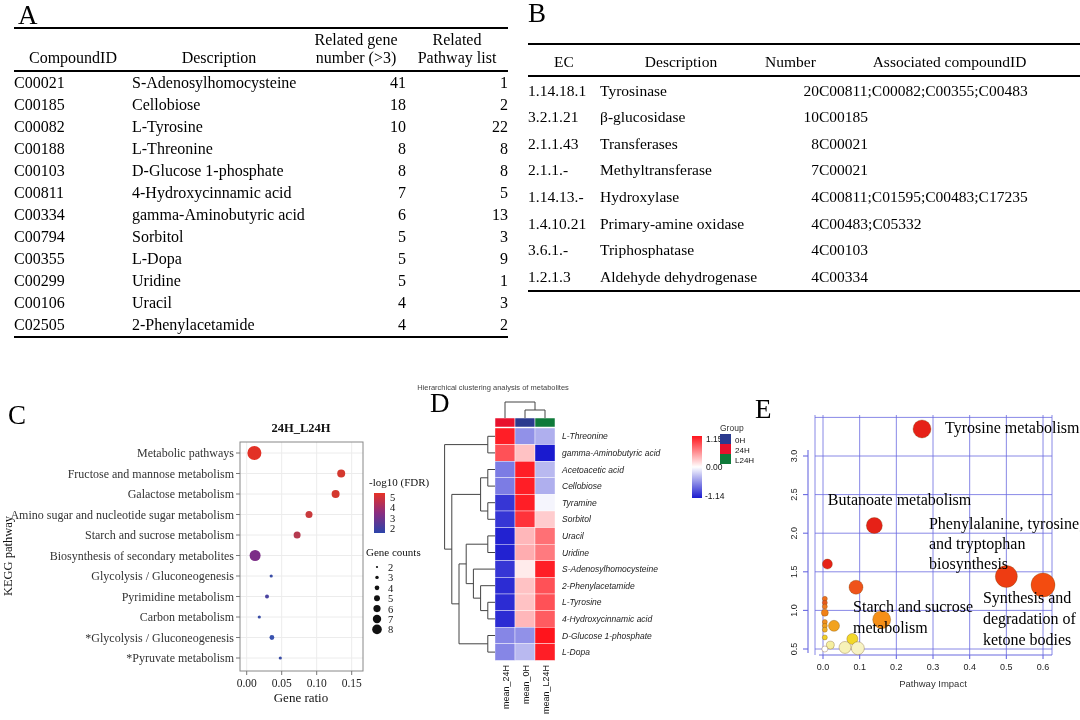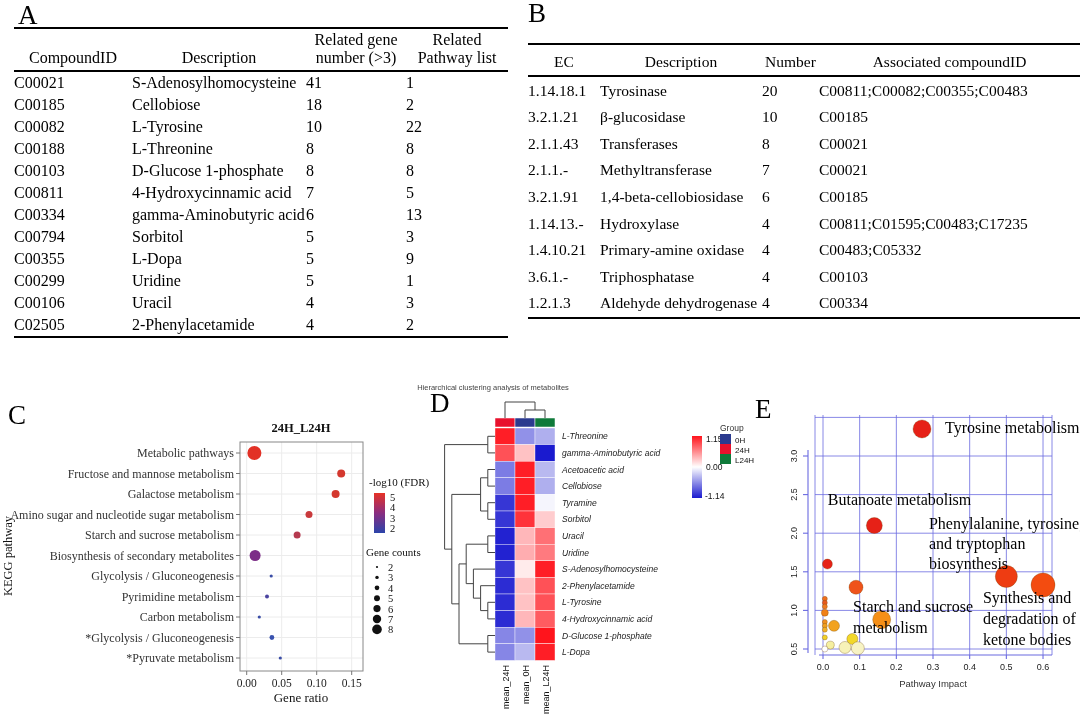--- a/index.html
+++ b/index.html
@@ -11,21 +11,21 @@
   table.sci th{font-weight:normal;vertical-align:bottom;line-height:1.12;padding:2px 0 3px 0;text-align:center;}
   table.sci td{padding:0;}
   #table-a{position:absolute;left:14px;top:27px;width:494px;font-size:16px;}
   #table-a thead th{border-top:2.5px solid #000;border-bottom:2.2px solid #000;}
   #table-a tbody tr:last-child td{border-bottom:2.5px solid #000;}
   #table-a td{height:22px;}
   #table-b{position:absolute;left:528px;top:43px;width:552px;font-size:15.5px;}
   #table-b thead th{border-top:2.5px solid #000;border-bottom:2px solid #000;padding:8px 0 5px 0;}
   #table-b tbody tr:last-child td{border-bottom:2.5px solid #000;}
   #table-b td{height:26.6px;}
-  .al{text-align:left;} .ac{text-align:left;}
+  .al{text-align:left;} .ac{text-align:right;}
   .pad2{padding-left:2px;margin-left:28px;} .pad15{padding-left:15px;} .pad9{padding-left:9px;}
   .desc-h{text-align:center;padding-right:45px;}
   svg{position:absolute;overflow:visible;}
   svg text{user-select:none;}
 </style>
 </head>
 <body>
 
 <div class="stage">
   <div class="panel-label" style="left:18px;top:0px;">A</div>
@@ -156,26 +156,20 @@
           <td class="al pad2">2.1.1.43</td>
           <td class="al">Transferases</td>
           <td class="ac">8</td>
           <td class="al">C00021</td>
         </tr>
         <tr>
           <td class="al pad2">2.1.1.-</td>
           <td class="al">Methyltransferase</td>
           <td class="ac">7</td>
           <td class="al">C00021</td>
-        </tr>
-        <tr>
-          <td class="al pad2">3.2.1.91</td>
-          <td class="al">1,4-beta-cellobiosidase</td>
-          <td class="ac">6</td>
-          <td class="al">C00185</td>
         </tr>
         <tr>
           <td class="al pad2">1.14.13.-</td>
           <td class="al">Hydroxylase</td>
           <td class="ac">4</td>
           <td class="al">C00811;C01595;C00483;C17235</td>
         </tr>
         <tr>
           <td class="al pad2">1.4.10.21</td>
           <td class="al">Primary-amine oxidase</td>

